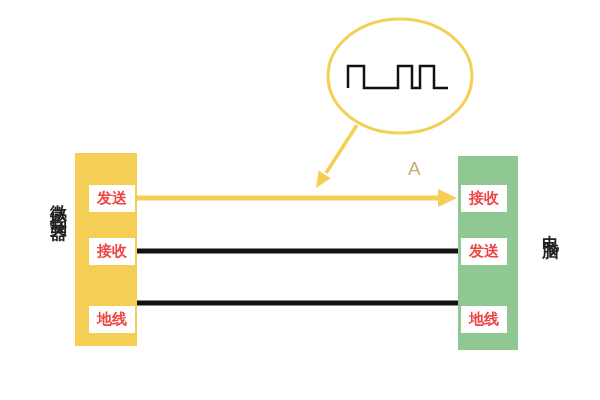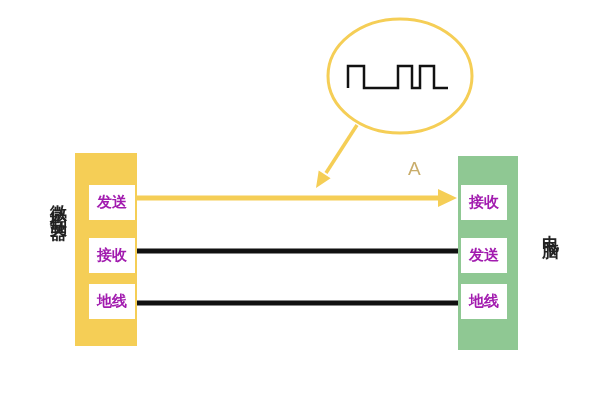--- a/index.html
+++ b/index.html
@@ -5,29 +5,29 @@
   html,body { margin:0; padding:0; background:#ffffff; }
   .stage {
     position:relative; width:600px; height:400px; background:#ffffff;
     font-family:"Liberation Sans", sans-serif; overflow:hidden;
   }
   .layer-svg { position:absolute; left:0; top:0; width:600px; height:400px; }
   .block { position:absolute; }
   .block-left  { left:75px;  top:153px; width:62px; height:193px; }
   .block-right { left:458px; top:156px; width:60px; height:194px; }
   .pin {
-    position:absolute; width:46px; height:35px; background:#ffffff;
+    position:absolute; width:46px; height:27px; background:#ffffff;
     display:flex; align-items:center; justify-content:center;
-    font-size:15px; font-weight:bold; color:#a21caf; white-space:nowrap;
+    font-size:15px; font-weight:bold; color:#ef4444; white-space:nowrap;
   }
   .pin-l { left:89px; }
   .pin-r { left:461px; }
   .row-1 { top:185px; }
   .row-2 { top:238px; }
-  .row-3 { top:284px;font-family:Liberation Mono, monospace; }
+  .row-3 { top:306px;font-family:Liberation Mono, monospace; }
   .vlabel {
     position:absolute; writing-mode:vertical-rl; text-orientation:upright;
     font-size:17px; font-weight:bold; color:#222222; letter-spacing:7px;
     white-space:nowrap;
   }
   .vlabel-left  { left:47px;  top:190px; }
   .vlabel-right { left:539px; top:221px; }
   .wire-label {
     position:absolute; left:408px; top:158px;
     font-size:19px; color:#C9AD6B;

